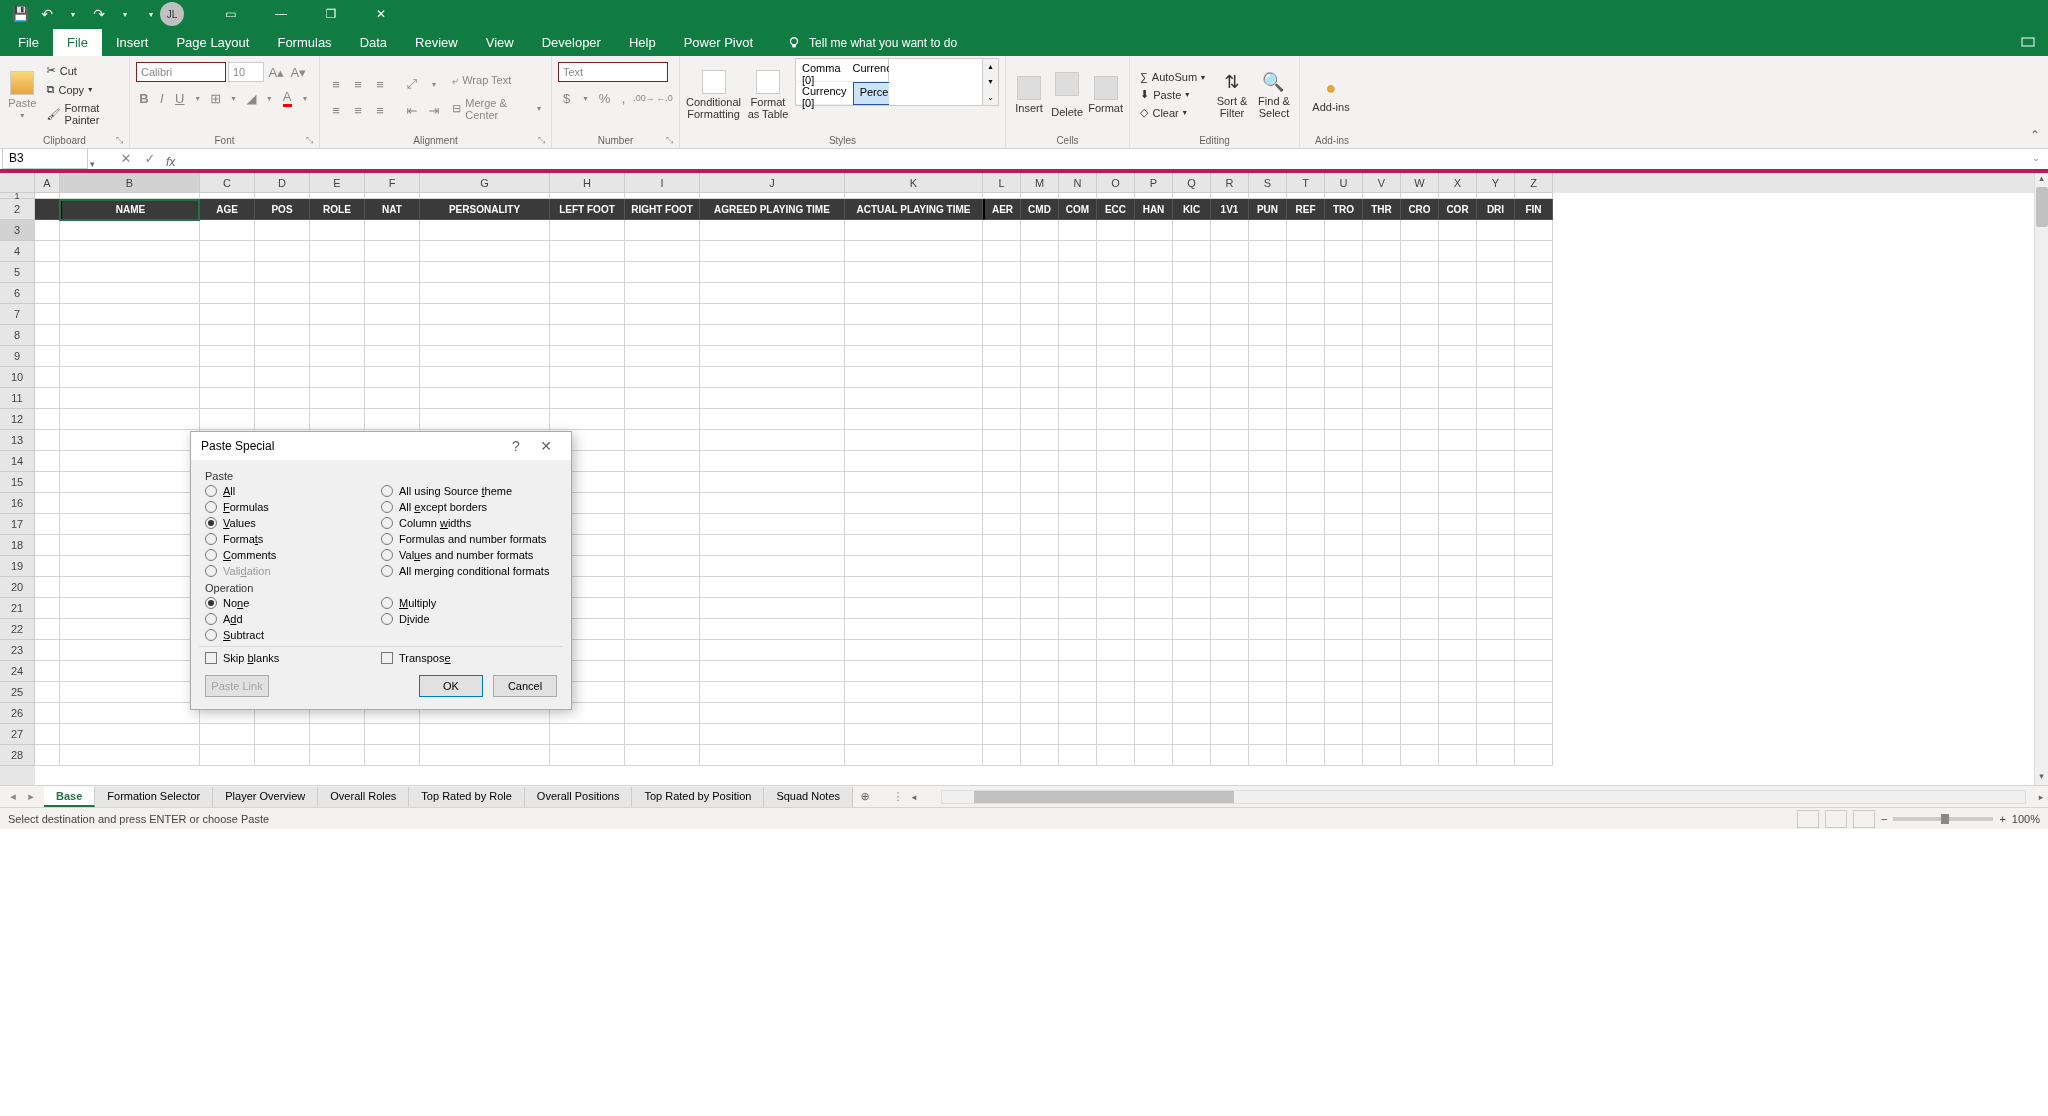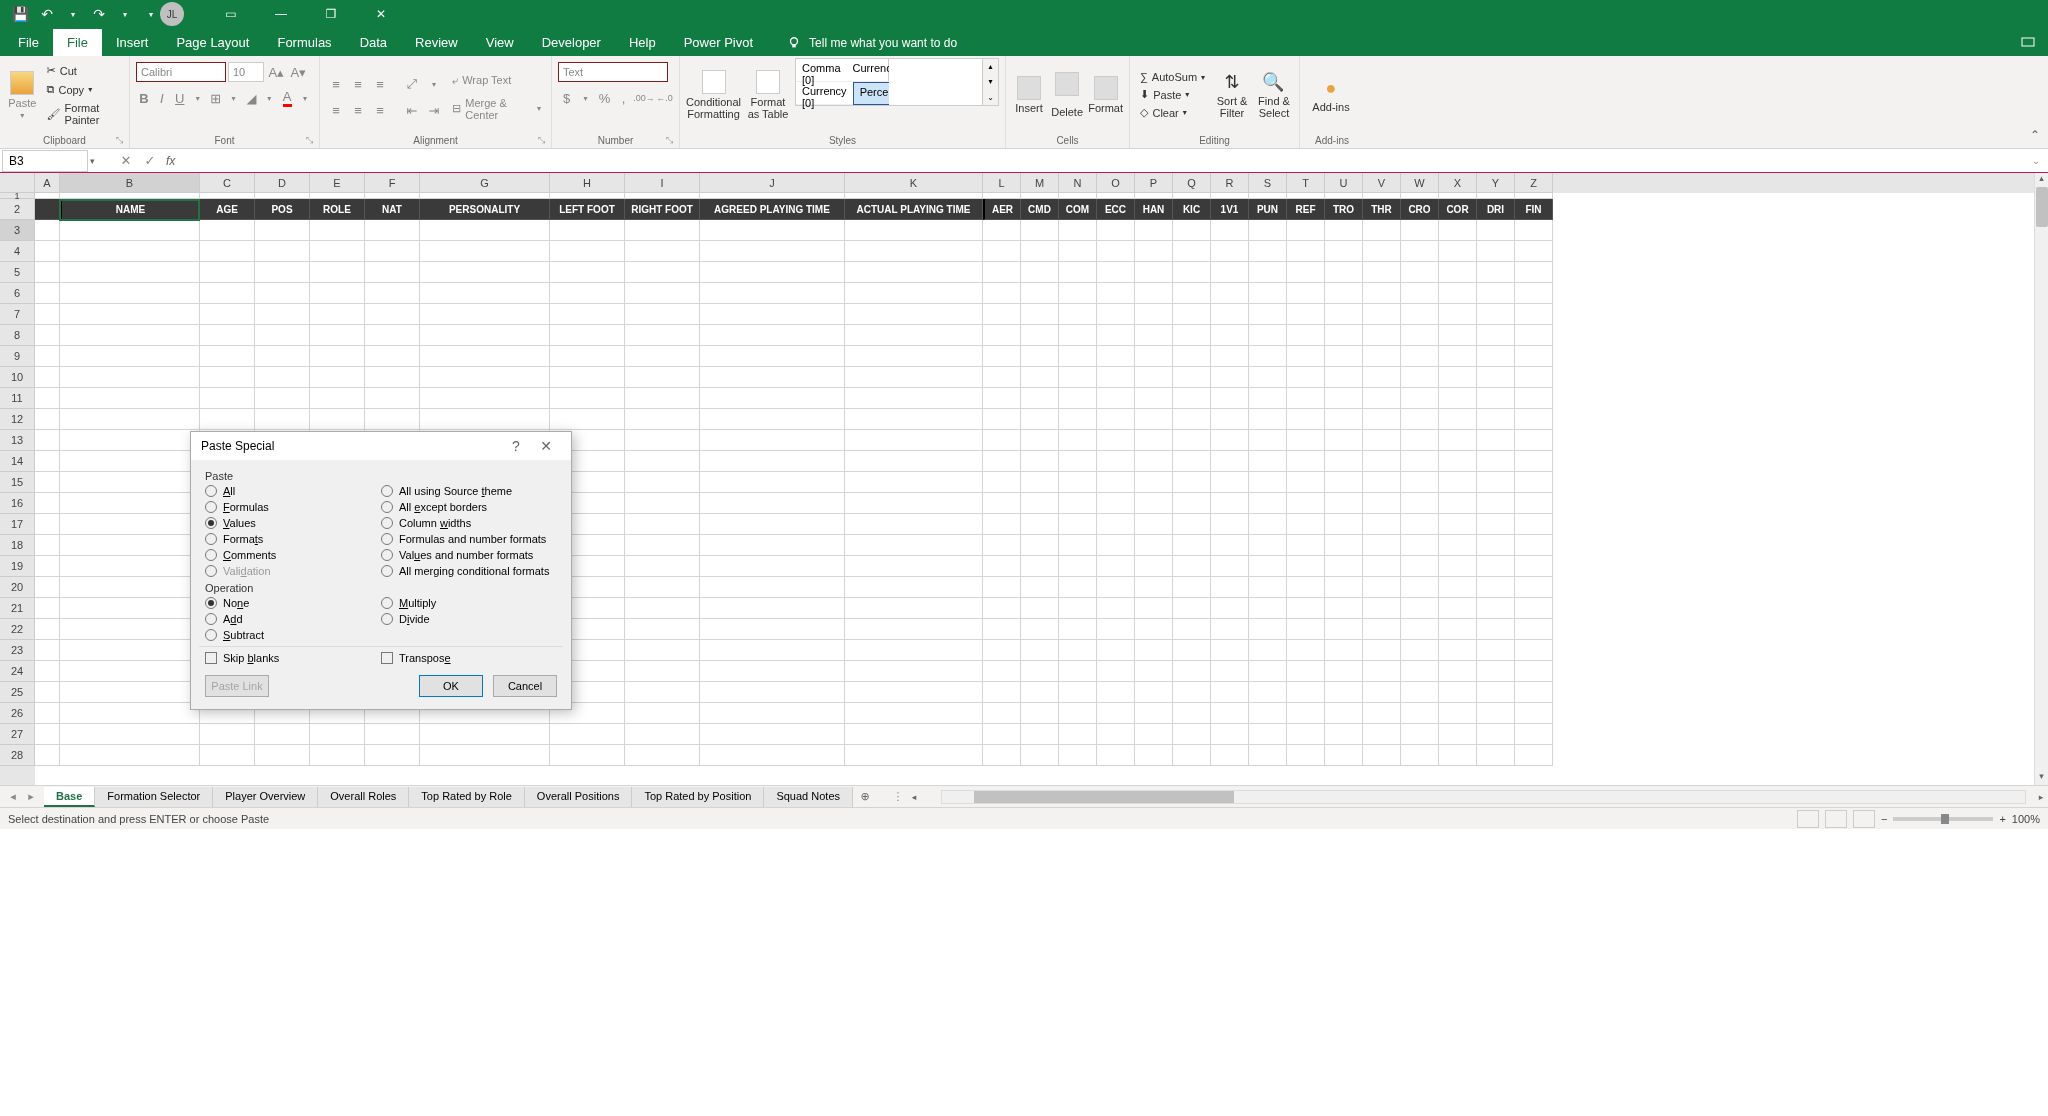--- a/index.html
+++ b/index.html
@@ -39,21 +39,21 @@
 .btn-sm { width: 20px; height: 20px; display: flex; align-items: center; justify-content: center; cursor: pointer; color: #888; font-size: 13px; }
 .dialog-launcher { position: absolute; bottom: 3px; right: 3px; width: 10px; height: 10px; font-size: 9px; color: #888; cursor: pointer; }
 .style-list { width: 94px; height: 48px; border: 1px solid #ccc; background: #fff; font-size: 11px; display: flex; flex-direction: column; }
 .style-item { padding: 3px 6px; cursor: pointer; border-bottom: 1px solid #eee; }
 .style-item.selected { background: #cce4f7; border: 1px solid #2b579a; }
 .style-scroll { width: 16px; height: 48px; border: 1px solid #ccc; border-left: none; display: flex; flex-direction: column; font-size: 8px; }
 .style-scroll div { flex: 1; display: flex; align-items: center; justify-content: center; cursor: pointer; }
 .collapse-icon { position: absolute; right: 8px; bottom: 6px; font-size: 12px; color: #666; cursor: pointer; }
 
 
-.formula-bar { height: 24px; border-bottom: 1px solid #be185d; display: flex; align-items: center; background: #fff; }
+.formula-bar { height: 24px; border-bottom: 4px solid #be185d; display: flex; align-items: flex-end; background: #fff; }
 .name-box { width: 86px; height: 22px; border: 1px solid #ccc; margin: 0 2px; padding: 0 6px; font-size: 12px; display: flex; align-items: center; }
 .name-box-dd { width: 12px; color: #666; font-size: 9px; cursor: pointer; }
 .fb-btn { width: 24px; height: 22px; display: flex; align-items: center; justify-content: center; color: #888; cursor: pointer; font-size: 13px; }
 .fx-label { font-style: italic; font-size: 12px; color: #666; padding: 0 4px; }
 .formula-input { flex: 1; height: 22px; border: none; outline: none; padding: 0 4px; font-size: 12px; }
 
 
 .grid-area { position: relative; height: 612px; overflow: hidden; }
 .corner { position: absolute; top: 0; left: 0; width: 35px; height: 20px; background: #e6e6e6; border-right: 1px solid #ccc; border-bottom: 1px solid #ccc; z-index: 3; }
 .col-headers { position: absolute; top: 0; left: 35px; right: 14px; height: 20px; display: flex; background: #e6e6e6; z-index: 2; }

